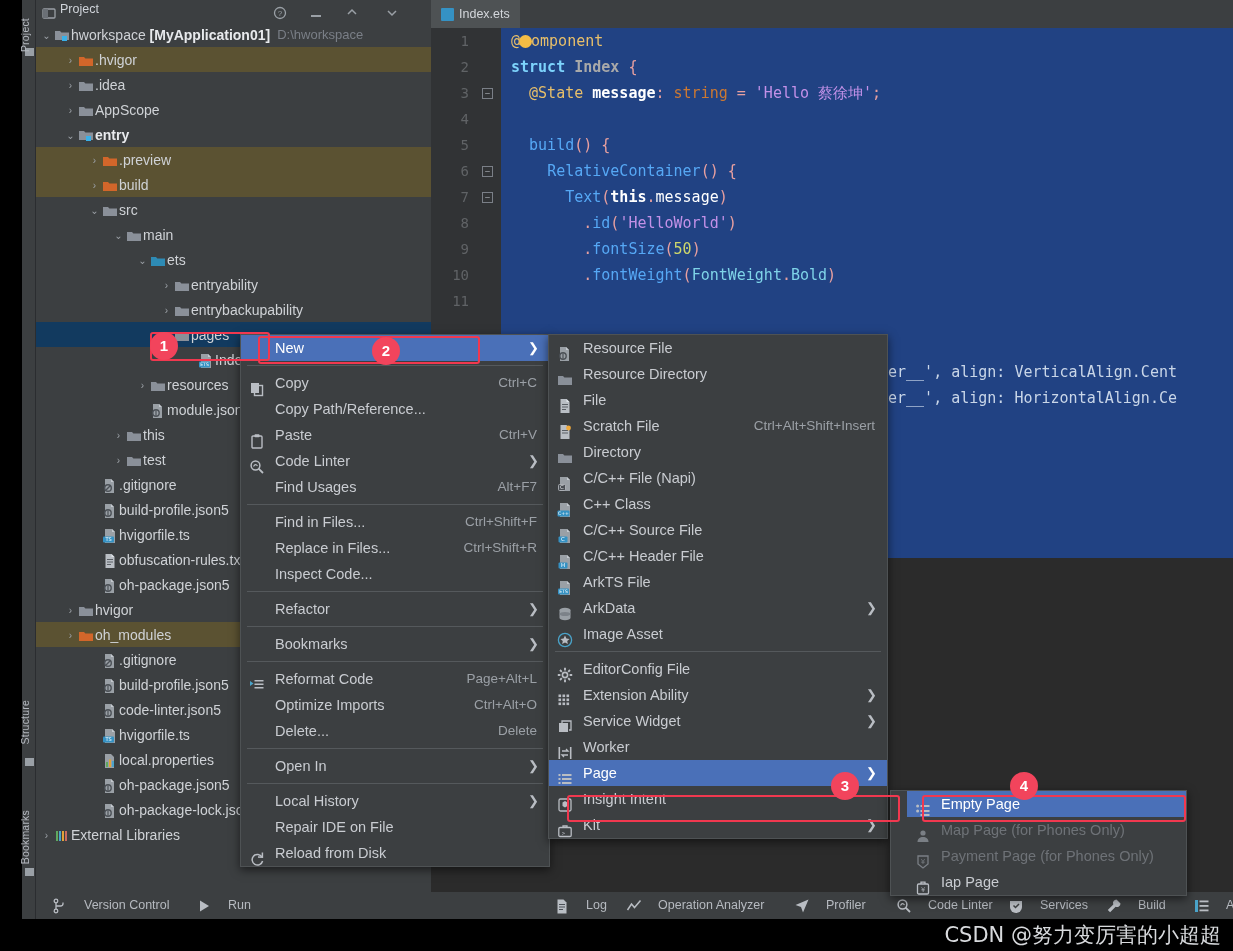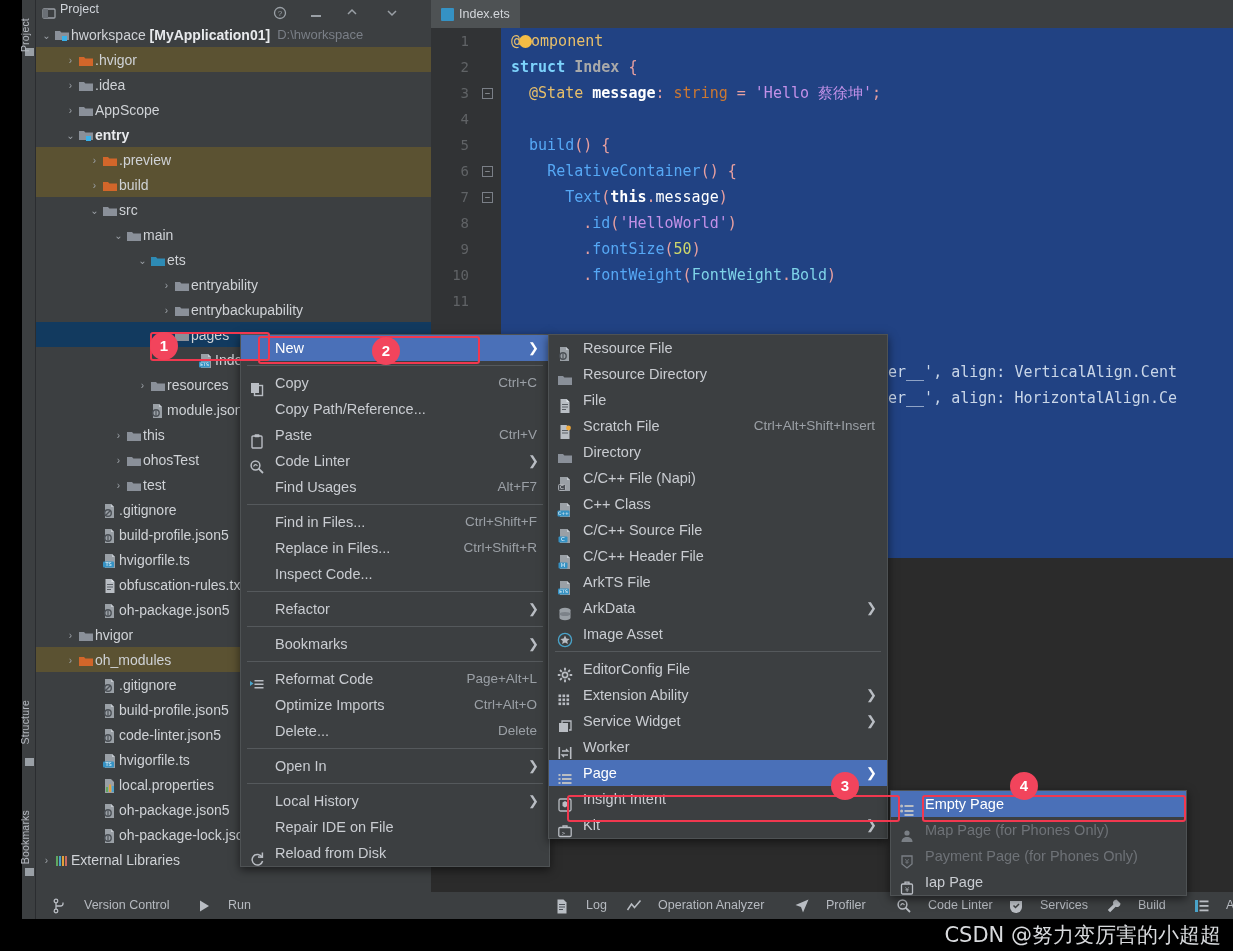--- a/index.html
+++ b/index.html
@@ -164,21 +164,21 @@
   .mi.sel { background: #4a70b8; color: #ffffff; }
   .mi.dis { color: #6e7277; }
   .mi .mico { position: absolute; left: 8px; top: 5px; width: 16px; height: 16px; }
   .mi .acc { position: absolute; right: 12px; top: 0; color: #9ba0a6; font-size: 13.5px; }
   .mi .chev { position: absolute; right: 10px; top: 0; color: #b9bdc3; font-size: 13px; }
   .mi.sel .chev { color: #fff; }
   .msep { height: 1px; background: #55595c; margin: 4px 6px; }
 
   #menu1 { left: 240px; top: 334px; width: 310px; }
   #menu2 { left: 548px; top: 334px; width: 340px; }
-  #menu3 { left: 890px; top: 790px; width: 297px; }
+  #menu3 { left: 890px; top: 790px; width: 297px; padding-left: 16px; }
 
   
   .redbox {
     position: absolute; border: 2px solid #f1384f; border-radius: 3px;
     pointer-events: none;
   }
   .badge {
     position: absolute; width: 28px; height: 28px; border-radius: 50%;
     background: #f2445c; color: #fff; font-size: 15px; font-weight: bold;
     line-height: 28px; text-align: center;
@@ -295,23 +295,20 @@
             </svg></span><span class="lbl">resources</span></div>
         <div class="trow" style="padding-left: 100px;"><span class="arrow"></span><span class="ico"><svg class="i" width="16" height="16" viewBox="0 0 16 16">
               <path d="M3 1h6l3 3v11H3z" fill="#9aa0a6"></path>
               <path d="M9 1l3 3H9z" fill="#c4c9cf"></path>
               <circle cx="6" cy="10" r="3.2" fill="none" stroke="#4c5157" stroke-width="1.4"></circle>
               <path d="M6 7.2v5.6" stroke="#4c5157" stroke-width="1.2"></path>
             </svg></span><span class="lbl">module.json5</span></div>
         <div class="trow" style="padding-left: 76px;"><span class="arrow">›</span><span class="ico"><svg class="i" width="16" height="16" viewBox="0 0 16 16">
               <path d="M1 4h5l1.4 1.6H15V13H1z" fill="#8a9099"></path>
             </svg></span><span class="lbl">this</span></div>
-        <div class="trow" style="padding-left: 76px;"><span class="arrow">›</span><span class="ico"><svg class="i" width="16" height="16" viewBox="0 0 16 16">
-              <path d="M1 4h5l1.4 1.6H15V13H1z" fill="#8a9099"></path>
-            </svg></span><span class="lbl">ohosTest</span></div>
         <div class="trow" style="padding-left: 76px;"><span class="arrow">›</span><span class="ico"><svg class="i" width="16" height="16" viewBox="0 0 16 16">
               <path d="M1 4h5l1.4 1.6H15V13H1z" fill="#8a9099"></path>
             </svg></span><span class="lbl">test</span></div>
         <div class="trow" style="padding-left: 52px;"><span class="arrow"></span><span class="ico"><svg class="i" width="16" height="16" viewBox="0 0 16 16">
               <path d="M3 1h6l3 3v11H3z" fill="#9aa0a6"></path>
               <path d="M9 1l3 3H9z" fill="#c4c9cf"></path>
               <circle cx="6" cy="10" r="3.3" fill="none" stroke="#4c5157" stroke-width="1.4"></circle>
               <path d="M3.8 12.2 L8.2 7.8" stroke="#4c5157" stroke-width="1.4"></path>
             </svg></span><span class="lbl">.gitignore</span></div>
         <div class="trow" style="padding-left: 52px;"><span class="arrow"></span><span class="ico"><svg class="i" width="16" height="16" viewBox="0 0 16 16">

